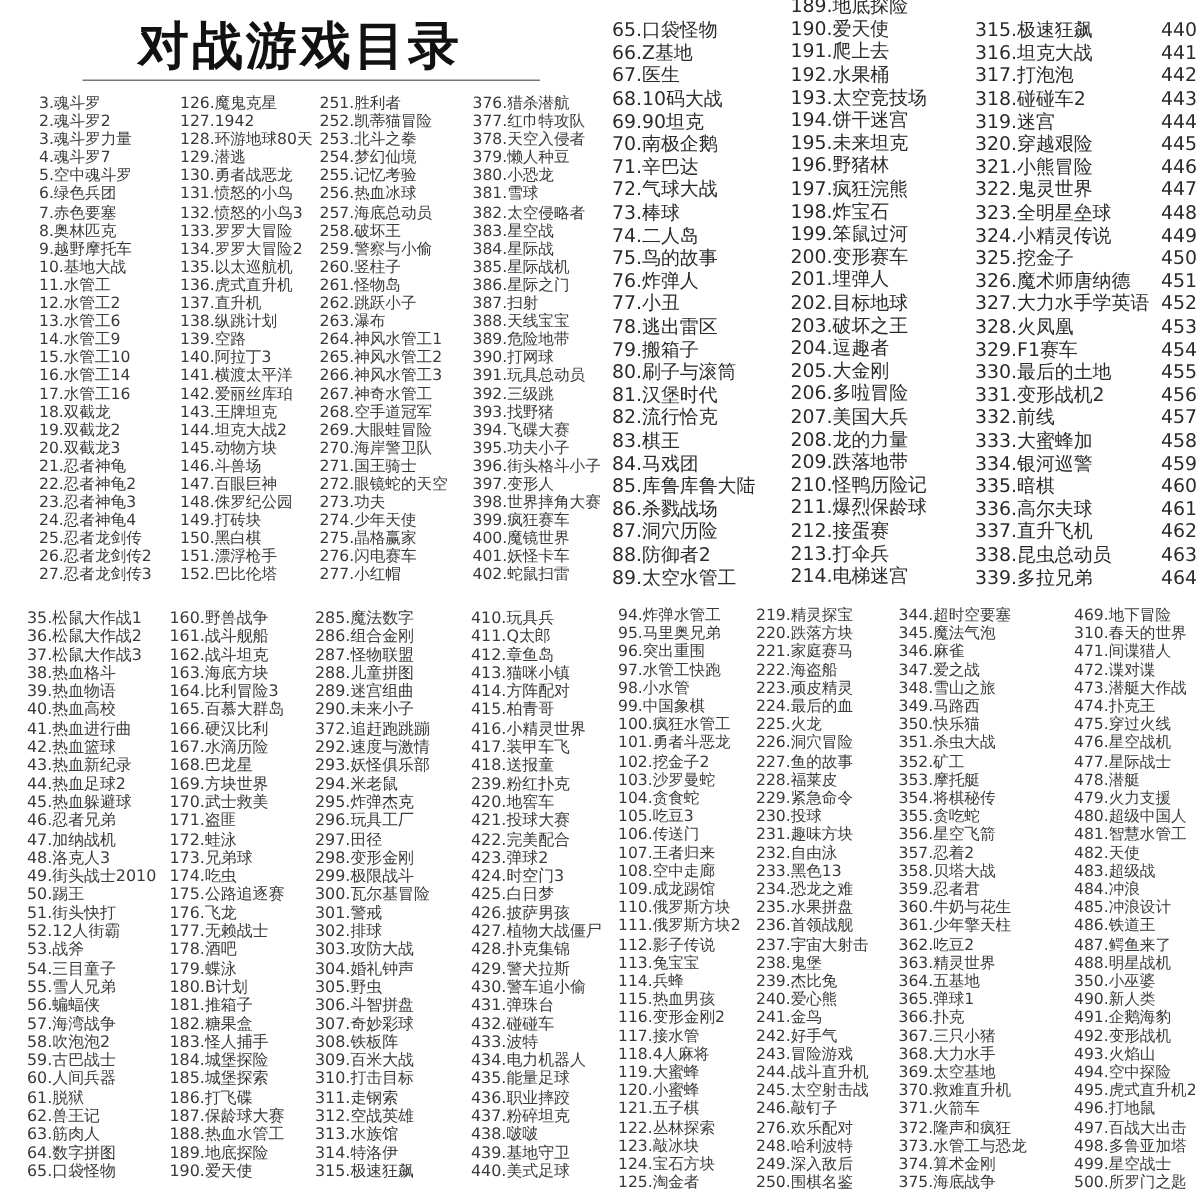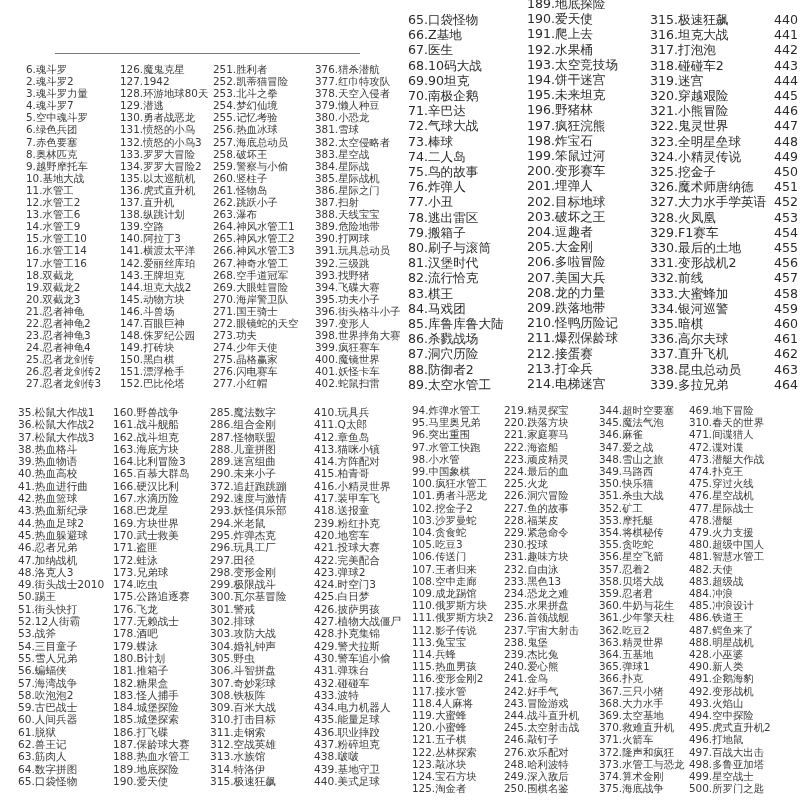--- a/index.html
+++ b/index.html
@@ -23,24 +23,25 @@
   #pC { left: 1px; top: 400px; width: 405px; height: 400px; }
   #pC .item { font-size: 10.6px; line-height: 12.3px; color: #3a3a3a; }
   
   #pD { left: 405px; top: 400px; width: 395px; height: 400px; }
   #pD .item { font-size: 10.4px; line-height: 12.2px; color: #3a3a3a; }
 </style>
 </head>
 <body>
 
 <div class="panel" id="pA">
+  <div class="title">对战游戏目录</div>
   <div class="rule"></div>
   <div class="cols">
     <div class="col" style="left:26px">
-        <span class="item">6.魂斗罗</span>
+        <span class="item">3.魂斗罗</span>
         <span class="item">2.魂斗罗2</span>
         <span class="item">3.魂斗罗力量</span>
         <span class="item">4.魂斗罗7</span>
         <span class="item">5.空中魂斗罗</span>
         <span class="item">6.绿色兵团</span>
         <span class="item">7.赤色要塞</span>
         <span class="item">8.奥林匹克</span>
         <span class="item">9.越野摩托车</span>
         <span class="item">10.基地大战</span>
         <span class="item">11.水管工</span>
@@ -494,42 +495,42 @@
       <span class="item">367.三只小猪</span>
       <span class="item">368.大力水手</span>
       <span class="item">369.太空基地</span>
       <span class="item">370.救难直升机</span>
       <span class="item">371.火箭车</span>
       <span class="item">372.隆声和疯狂</span>
       <span class="item">373.水管工与恐龙</span>
       <span class="item">374.算术金刚</span>
       <span class="item">375.海底战争</span>
     </div>
-  <div class="col" style="left:284px; top:4px">
+  <div class="col" style="left:311px; top:4px">
       <span class="item">469.地下冒险</span>
       <span class="item">310.春天的世界</span>
       <span class="item">471.间谍猎人</span>
       <span class="item">472.谍对谍</span>
       <span class="item">473.潜艇大作战</span>
       <span class="item">474.扑克王</span>
       <span class="item">475.穿过火线</span>
       <span class="item">476.星空战机</span>
       <span class="item">477.星际战士</span>
       <span class="item">478.潜艇</span>
       <span class="item">479.火力支援</span>
       <span class="item">480.超级中国人</span>
       <span class="item">481.智慧水管工</span>
       <span class="item">482.天使</span>
       <span class="item">483.超级战</span>
       <span class="item">484.冲浪</span>
       <span class="item">485.冲浪设计</span>
       <span class="item">486.铁道王</span>
       <span class="item">487.鳄鱼来了</span>
       <span class="item">488.明星战机</span>
-      <span class="item">428.小巫婆</span>
+      <span class="item">350.小巫婆</span>
       <span class="item">490.新人类</span>
       <span class="item">491.企鹅海豹</span>
       <span class="item">492.变形战机</span>
       <span class="item">493.火焰山</span>
       <span class="item">494.空中探险</span>
       <span class="item">495.虎式直升机2</span>
       <span class="item">496.打地鼠</span>
       <span class="item">497.百战大出击</span>
       <span class="item">498.多鲁亚加塔</span>
       <span class="item">499.星空战士</span>

